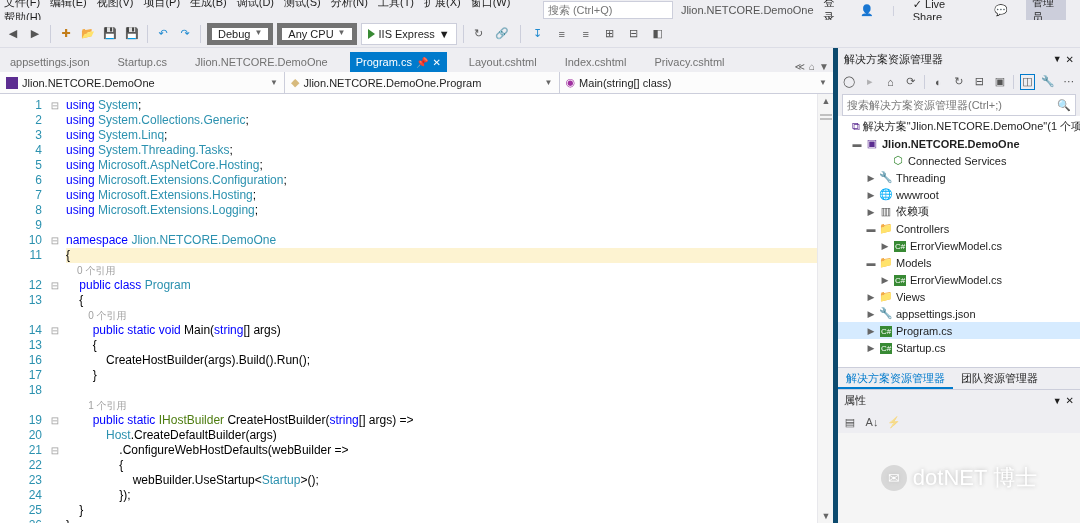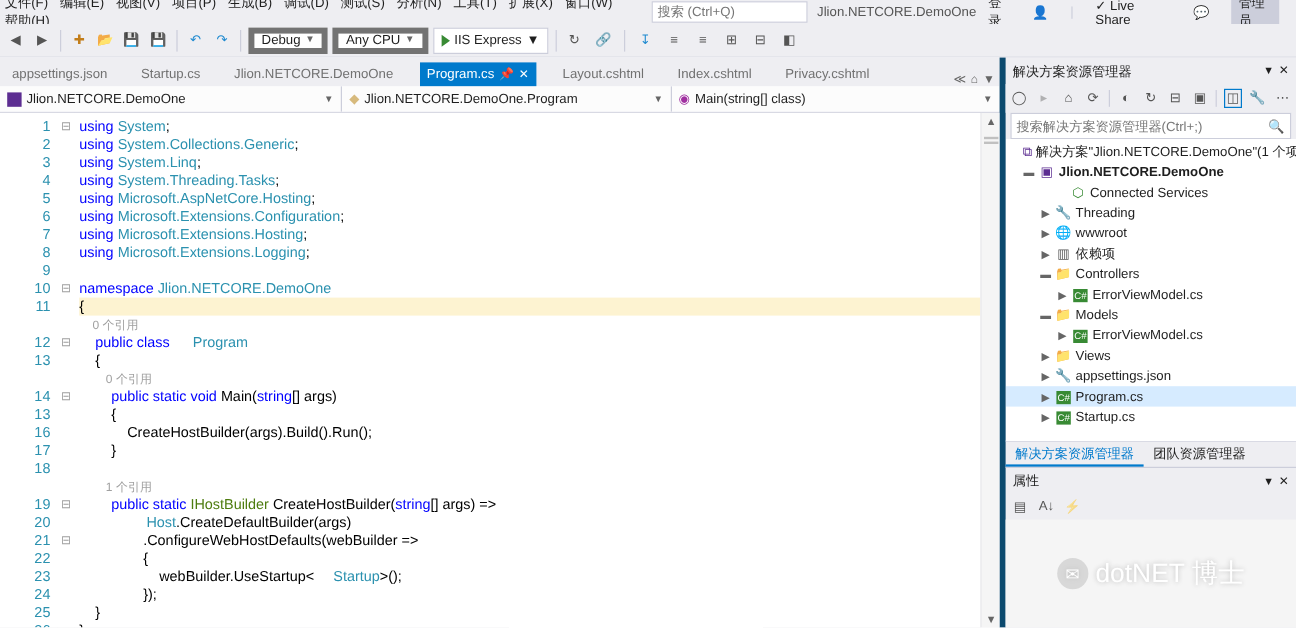--- a/index.html
+++ b/index.html
@@ -47,21 +47,21 @@
   
   .code-wrap { flex:1; display:flex; font-family:Consolas, monospace; font-size:12px; line-height:15px; position:relative; overflow:hidden;}
   .gutter { width:48px; text-align:right; color:#2b91af; padding:4px 6px 0 0; background:#fff; user-select:none;}
   .gutter div { height:15px;}
   .fold { width:14px; padding-top:4px; background:#fff; color:#a0a0a0; font-size:10px; user-select:none;}
   .fold div { height:15px; text-align:center;}
   .code { flex:1; padding:4px 0 0 4px; background:#fff; white-space:pre; color:#000;}
   .code div { height:15px;}
   .kw { color:#0000ff;}
   .ns { color:#2b91af;}
-  .type { color:#2b91af;margin-left:16px;}
+  .type { color:#2b91af;}
   .iface { color:#4d7c0f;}
   .codelens { color:#a0a0a0; font-size:10px;text-align:center;}
   .hl { background:#fdf3d1; }
   .scrollbar { width:16px; background:#f5f5f5; border-left:1px solid #e8e8ec; position:relative;}
   .minimap-mark { position:absolute; left:2px; width:12px; height:2px; background:#c0c0c0;}
   .scroll-up, .scroll-dn { position:absolute; left:0; width:16px; height:14px; display:flex; align-items:center; justify-content:center; font-size:9px; color:#666;}
   .scroll-up { top:0;} .scroll-dn { bottom:0;}
 
   
   .sidepanel { width:247px; border-left:5px solid #0c4a6e; background:#eeeef2; display:flex; flex-direction:column;}

